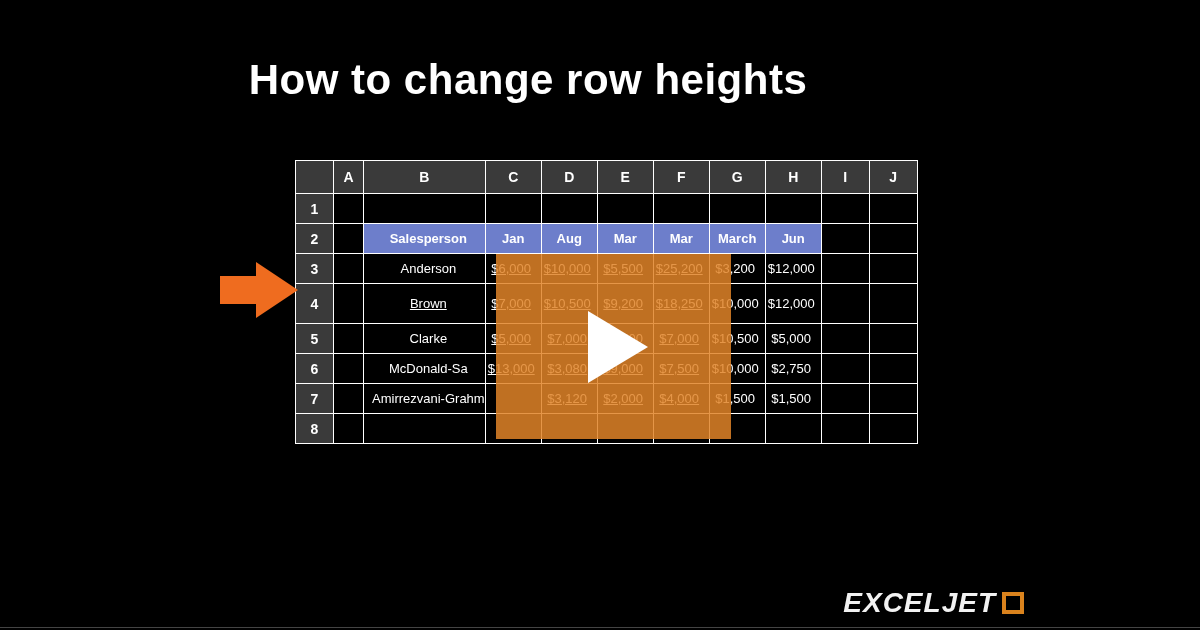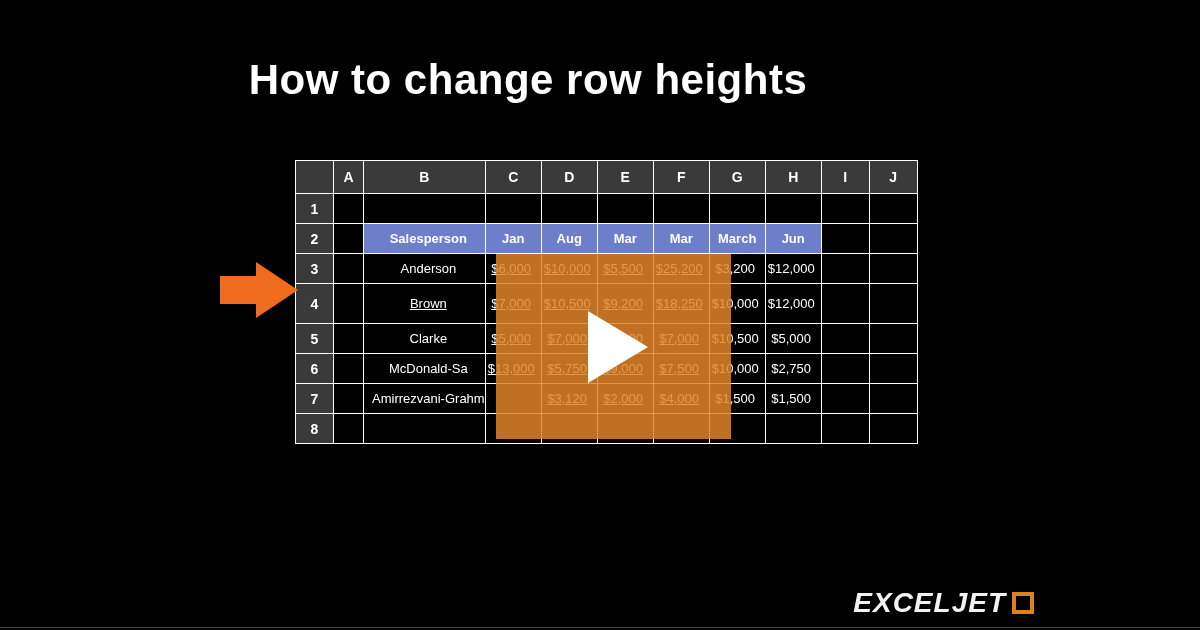--- a/index.html
+++ b/index.html
@@ -15,21 +15,21 @@
   table.sheet td { background: #000; color: #fff; font-size: 13px; height: 30px; }
   table.sheet tr.r4 td, table.sheet tr.r4 th.rowhdr { height: 40px; }
   .w-a { width: 30px; } .w-b { width: 105px; } .w-c { width: 56px; } .w-d { width: 56px; } .w-e { width: 56px; } .w-f { width: 56px; } .w-g { width: 56px; } .w-h { width: 56px; } .w-i { width: 48px; } .w-j { width: 48px; }
   td.hdr2 { background: #6d7ecb !important; color: #fff; font-weight: 700; }
   td.name { text-align: left; padding-left: 8px; white-space: nowrap; overflow: hidden; }
   td.big  { font-size: 18px; font-weight: 400; text-decoration: underline; }
   td.num  { text-align: right; padding-right: 4px; white-space: nowrap; }
   td.sel  { color: #b27a3d; text-decoration: underline; }
   .arrow { position: absolute; left: 220px; top: 262px; }
   .play-overlay { position: absolute; left: 496px; top: 254px; width: 235px; height: 185px; background: rgba(224,132,40,0.85); display: flex; align-items: center; justify-content: center; cursor: pointer; }
-  .brand { position: absolute; right: 22px; bottom: 8px; color: #fff; font-weight: 800; font-style: italic; font-size: 28px; letter-spacing: 1px; display: flex; align-items: center; gap: 6px; opacity: 0.95; }
+  .brand { position: absolute; right: 32px; bottom: 8px; color: #fff; font-weight: 800; font-style: italic; font-size: 28px; letter-spacing: 1px; display: flex; align-items: center; gap: 6px; opacity: 0.95; }
   .brand .sq { width: 22px; height: 22px; border: 4px solid #e68a1f; display: inline-block; }
   .sep { position: absolute; left: 0; right: 0; bottom: 2px; height: 1px; background: #444; }
 </style>
 </head>
 <body>
 
 <div class="thumb">
 
   <div class="title">How to change row heights</div>
 
@@ -112,21 +112,21 @@
         <td class="num">$10,500</td>
         <td class="num">$5,000</td>
         <td></td>
             <td></td>
       </tr>
       <tr>
         <th class="rowhdr">6</th>
         <td></td>
         <td class="name">McDonald-Sa</td>
         <td class="num sel">$13,000</td>
-        <td class="num sel">$5,750</td>
+        <td class="num sel">$3,080</td>
         <td class="num sel">$9,000</td>
         <td class="num sel">$7,500</td>
         <td class="num">$10,000</td>
         <td class="num">$2,750</td>
         <td></td>
             <td></td>
       </tr>
       <tr>
         <th class="rowhdr">7</th>
         <td></td>

